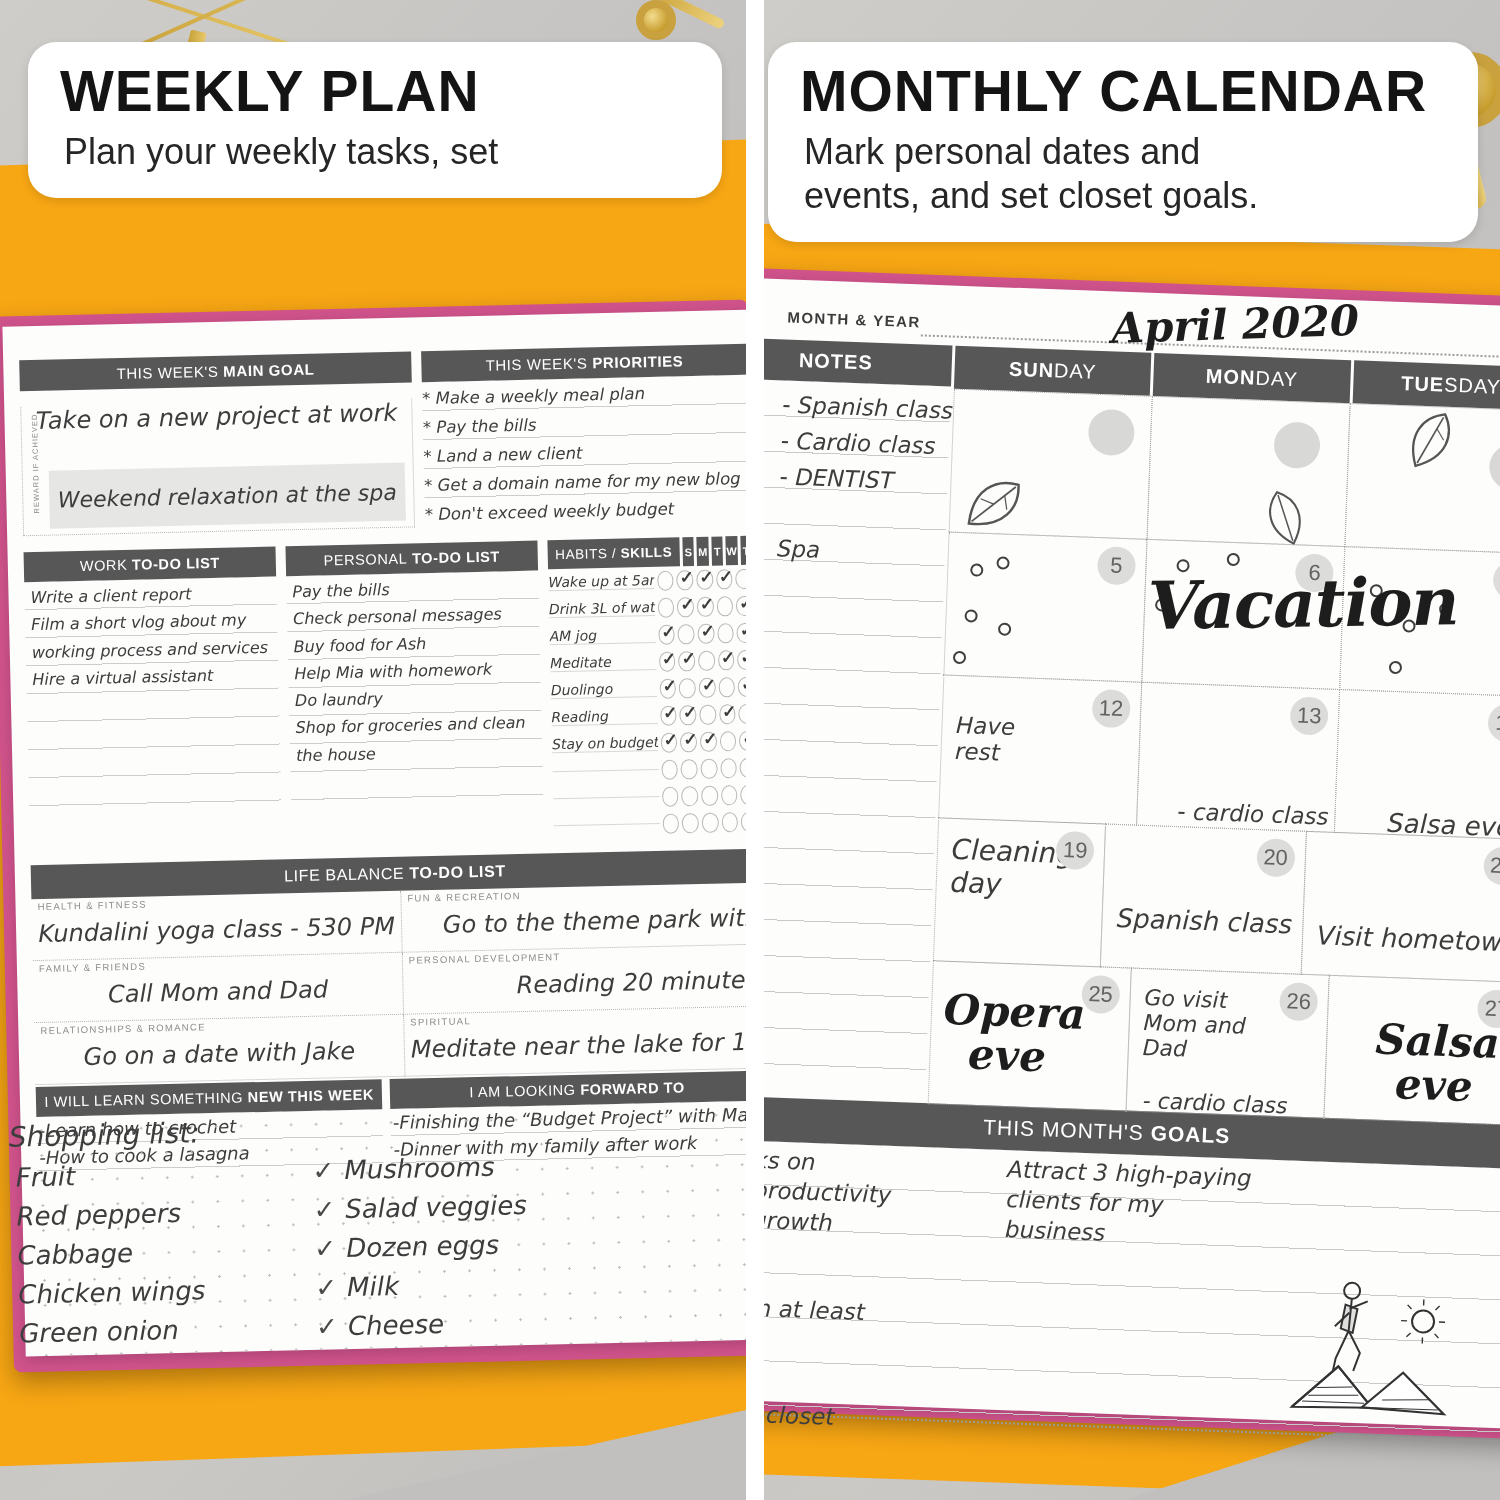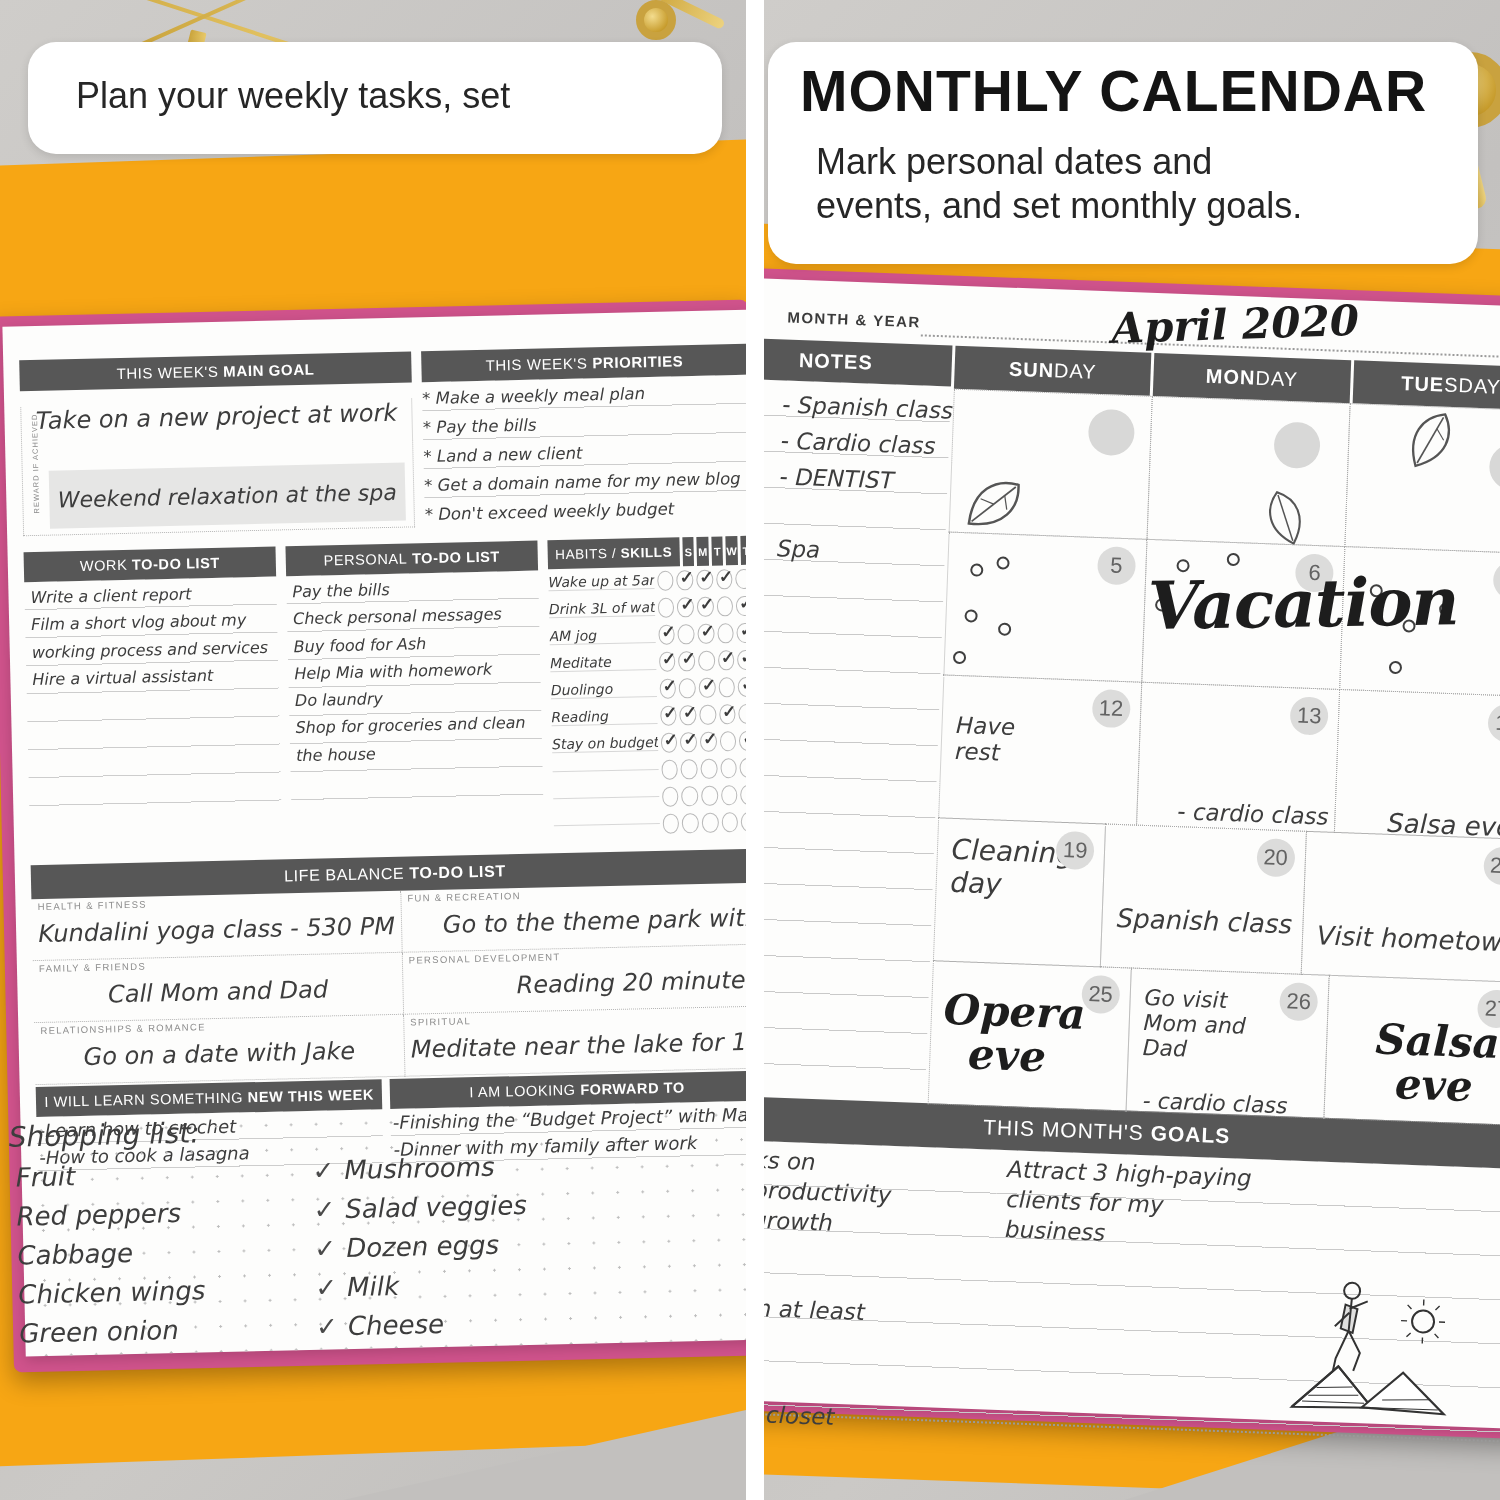--- a/index.html
+++ b/index.html
@@ -21,21 +21,21 @@
   .panel.left .floor-corner{clip-path:polygon(46% 100%,100% 94%,100% 100%);}
   .panel.right .floor-corner{clip-path:polygon(49% 100%,100% 92%,100% 100%);}
   .cards{position:absolute;left:0;top:330px;width:58px;height:290px;border-radius:6px;
     background:repeating-linear-gradient(25deg,#e8536f 0 26px,#f3f0ec 26px 40px,#7f9fd1 40px 52px,#e8536f 52px 78px);}
   .book{position:absolute;background:#d0538c;border-radius:8px;box-shadow:0 10px 24px rgba(0,0,0,.3);}
   .page{position:absolute;background:#fdfdfc;box-shadow:0 4px 14px rgba(0,0,0,.18);}
   
   .caption{position:absolute;top:42px;background:#fff;border-radius:28px;padding:16px 30px 20px 32px;
     box-shadow:0 3px 10px rgba(0,0,0,.12);z-index:50;}
   .caption h1{margin:0 0 6px 0;font-size:57px;font-weight:800;letter-spacing:1px;color:#141414;}
-  .caption p{margin:16px;font-size:36px;font-weight:300;line-height:1.22;color:#262626;}
+  .caption p{margin:4px;font-size:36px;font-weight:300;line-height:1.22;color:#262626;}
   
   .banner{background:#575757;color:#fff;text-align:center;letter-spacing:.6px;}
   .banner .h1{font-weight:500;}
   .banner .h2{font-weight:800;}
   .hw{font-family:"DejaVu Sans",sans-serif;font-style:italic;color:#3d3d3d;}
   .script{font-family:"DejaVu Serif",serif;font-style:italic;font-weight:bold;color:#1d1d1d;}
   ul{list-style:none;margin:0;padding:0;}
   
   .page-left{left:14px;top:318px;width:752px;height:1030px;transform:rotate(-1.3deg);}
   .wk-pad{position:absolute;left:16px;right:8px;top:34px;}
@@ -372,20 +372,21 @@
             <li class="hw"><span class="ck">✓</span><span>Salad veggies</span></li>
             <li class="hw"><span class="ck">✓</span><span>Dozen eggs</span></li>
             <li class="hw"><span class="ck">✓</span><span>Milk</span></li>
             <li class="hw"><span class="ck">✓</span><span>Cheese</span></li>
           </ul>
         </div>
       </div>
     </div>
 
     <div class="caption" style="left:28px;width:632px;">
+      <h1>WEEKLY PLAN</h1>
       <p><span>Plan your weekly tasks, set</span><br></p>
     </div>
   </section>
 
   <section class="panel right">
     <div class="concrete"></div>
     <div class="gold-clip" style="left:668px;top:52px;width:52px;height:52px;"></div>
     <div class="gold-bar" style="left:690px;top:140px;width:26px;height:70px;transform:rotate(-14deg);"></div>
     <div class="yellow-mat" style="left:-50px;top:238px;width:900px;height:1250px;transform:rotate(2deg);"></div>
     <div class="floor-corner"></div>
@@ -544,16 +545,16 @@
               <circle cx="168" cy="40" r="11"></circle>
               <path d="M168 24 v-6 M168 56 v6 M152 40 h-6 M184 40 h6 M156 28 l-4 -4 M180 28 l4 -4 M156 52 l-4 4 M180 52 l4 4" stroke-width="1.4"></path>
             </g>
           </svg>
         </div>
       </div>
     </div>
 
     <div class="caption" style="left:4px;width:648px;">
       <h1>MONTHLY CALENDAR</h1>
-      <p><span>Mark personal dates and</span><br><span>events, and set monthly goals.</span></p>
+      <p><span>Mark personal dates and</span><br><span>events, and set closet goals.</span></p>
     </div>
   </section>
 </div>
 
 </body></html>

